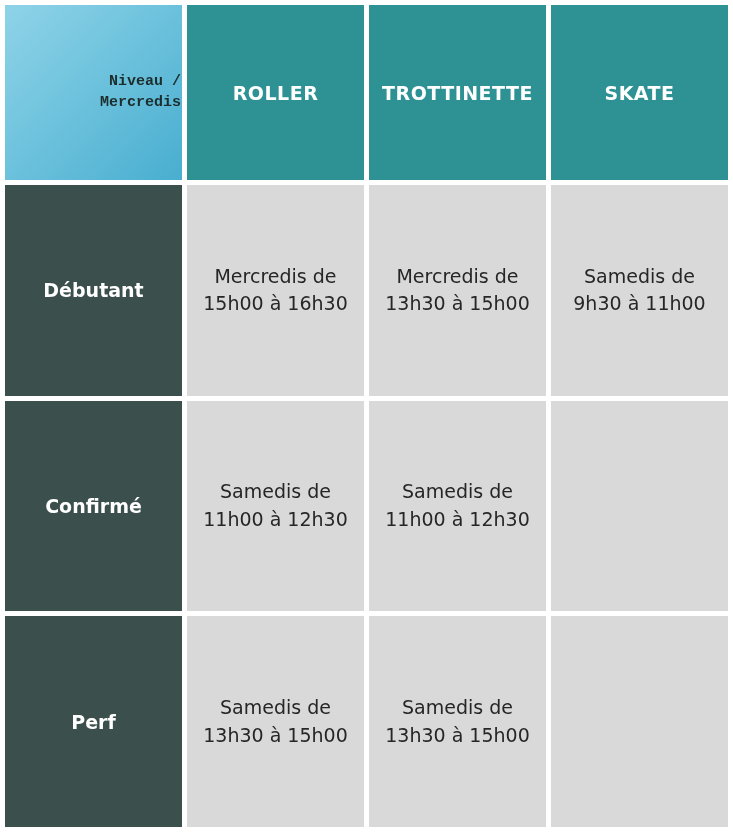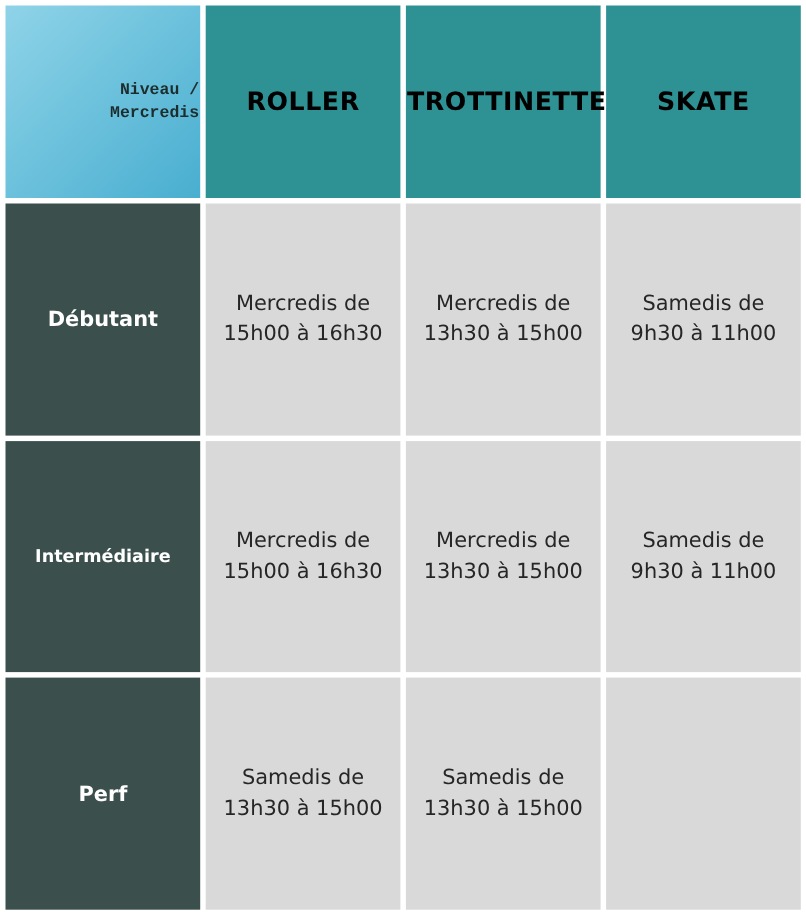--- a/index.html
+++ b/index.html
@@ -26,23 +26,23 @@
     font-weight: bold;
     font-size: 15px;
     line-height: 1.35;
     text-align: right;
     vertical-align: middle;
     width: 175px;
     font-family: Liberation Mono, monospace;
   }
   .head-cell {
     background: #2e9194;
-    color: #000000;
+    color: #ffffff;
     font-weight: bold;
-    font-size: 23px;
+    font-size: 19px;
     letter-spacing: 0.5px;
     text-align: center;
     vertical-align: middle;
   }
   .row-head-cell {
     background: #3b4f4c;
     color: #ffffff;
     font-weight: bold;
     font-size: 19px;
     text-align: center;
@@ -84,24 +84,24 @@
     </tr>
   </thead>
   <tbody>
     <tr>
       <th class="row-head-cell">Débutant</th>
       <td class="data-cell">Mercredis de 15h00 à 16h30</td>
       <td class="data-cell">Mercredis de 13h30 à 15h00</td>
       <td class="data-cell">Samedis de 9h30 à 11h00</td>
     </tr>
     <tr>
-      <th class="row-head-cell narrow-label">Intermédiaire</th>
-      <td class="data-cell">Mercredis de 15h00 à 16h30</td>
-      <td class="data-cell">Mercredis de 13h30 à 15h00</td>
-      <td class="data-cell">Samedis de 9h30 à 11h00</td>
+      <th class="row-head-cell">Confirmé</th>
+      <td class="data-cell">Samedis de 11h00 à 12h30</td>
+      <td class="data-cell">Samedis de 11h00 à 12h30</td>
+      <td class="data-cell empty"></td>
     </tr>
     <tr>
       <th class="row-head-cell">Perf</th>
       <td class="data-cell">Samedis de 13h30 à 15h00</td>
       <td class="data-cell">Samedis de 13h30 à 15h00</td>
       <td class="data-cell empty"></td>
     </tr>
   </tbody>
 </table>
 

